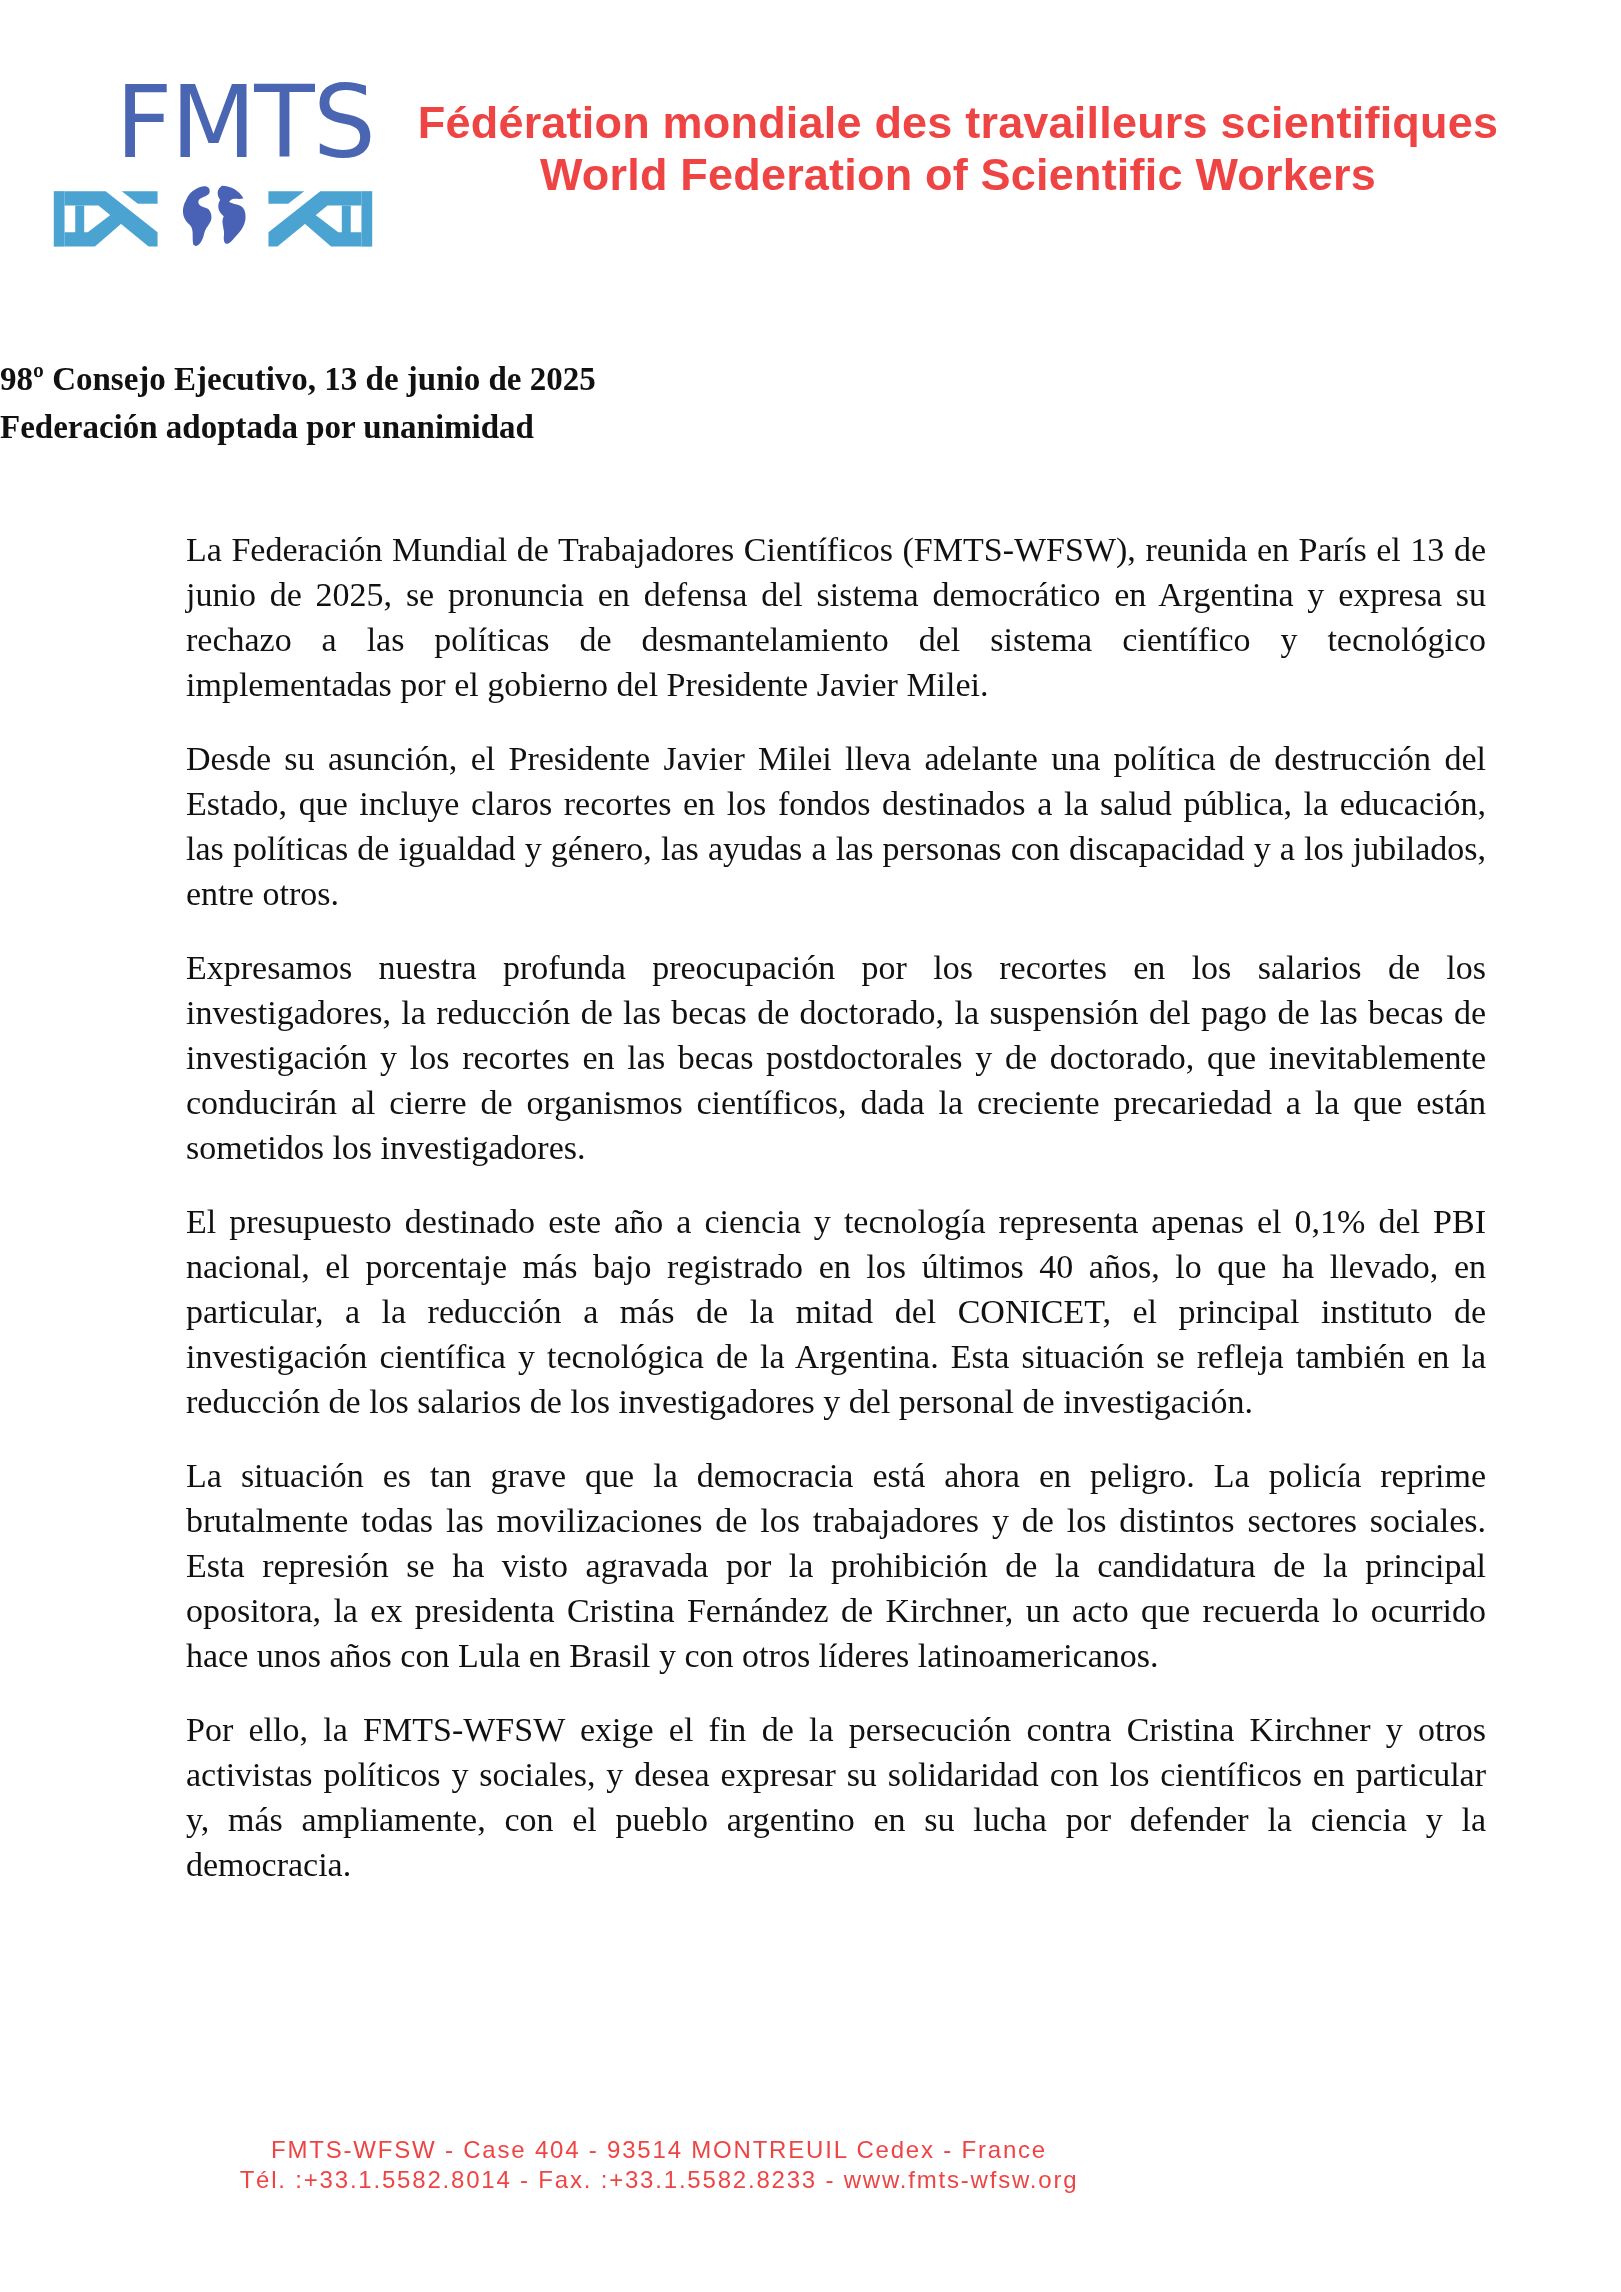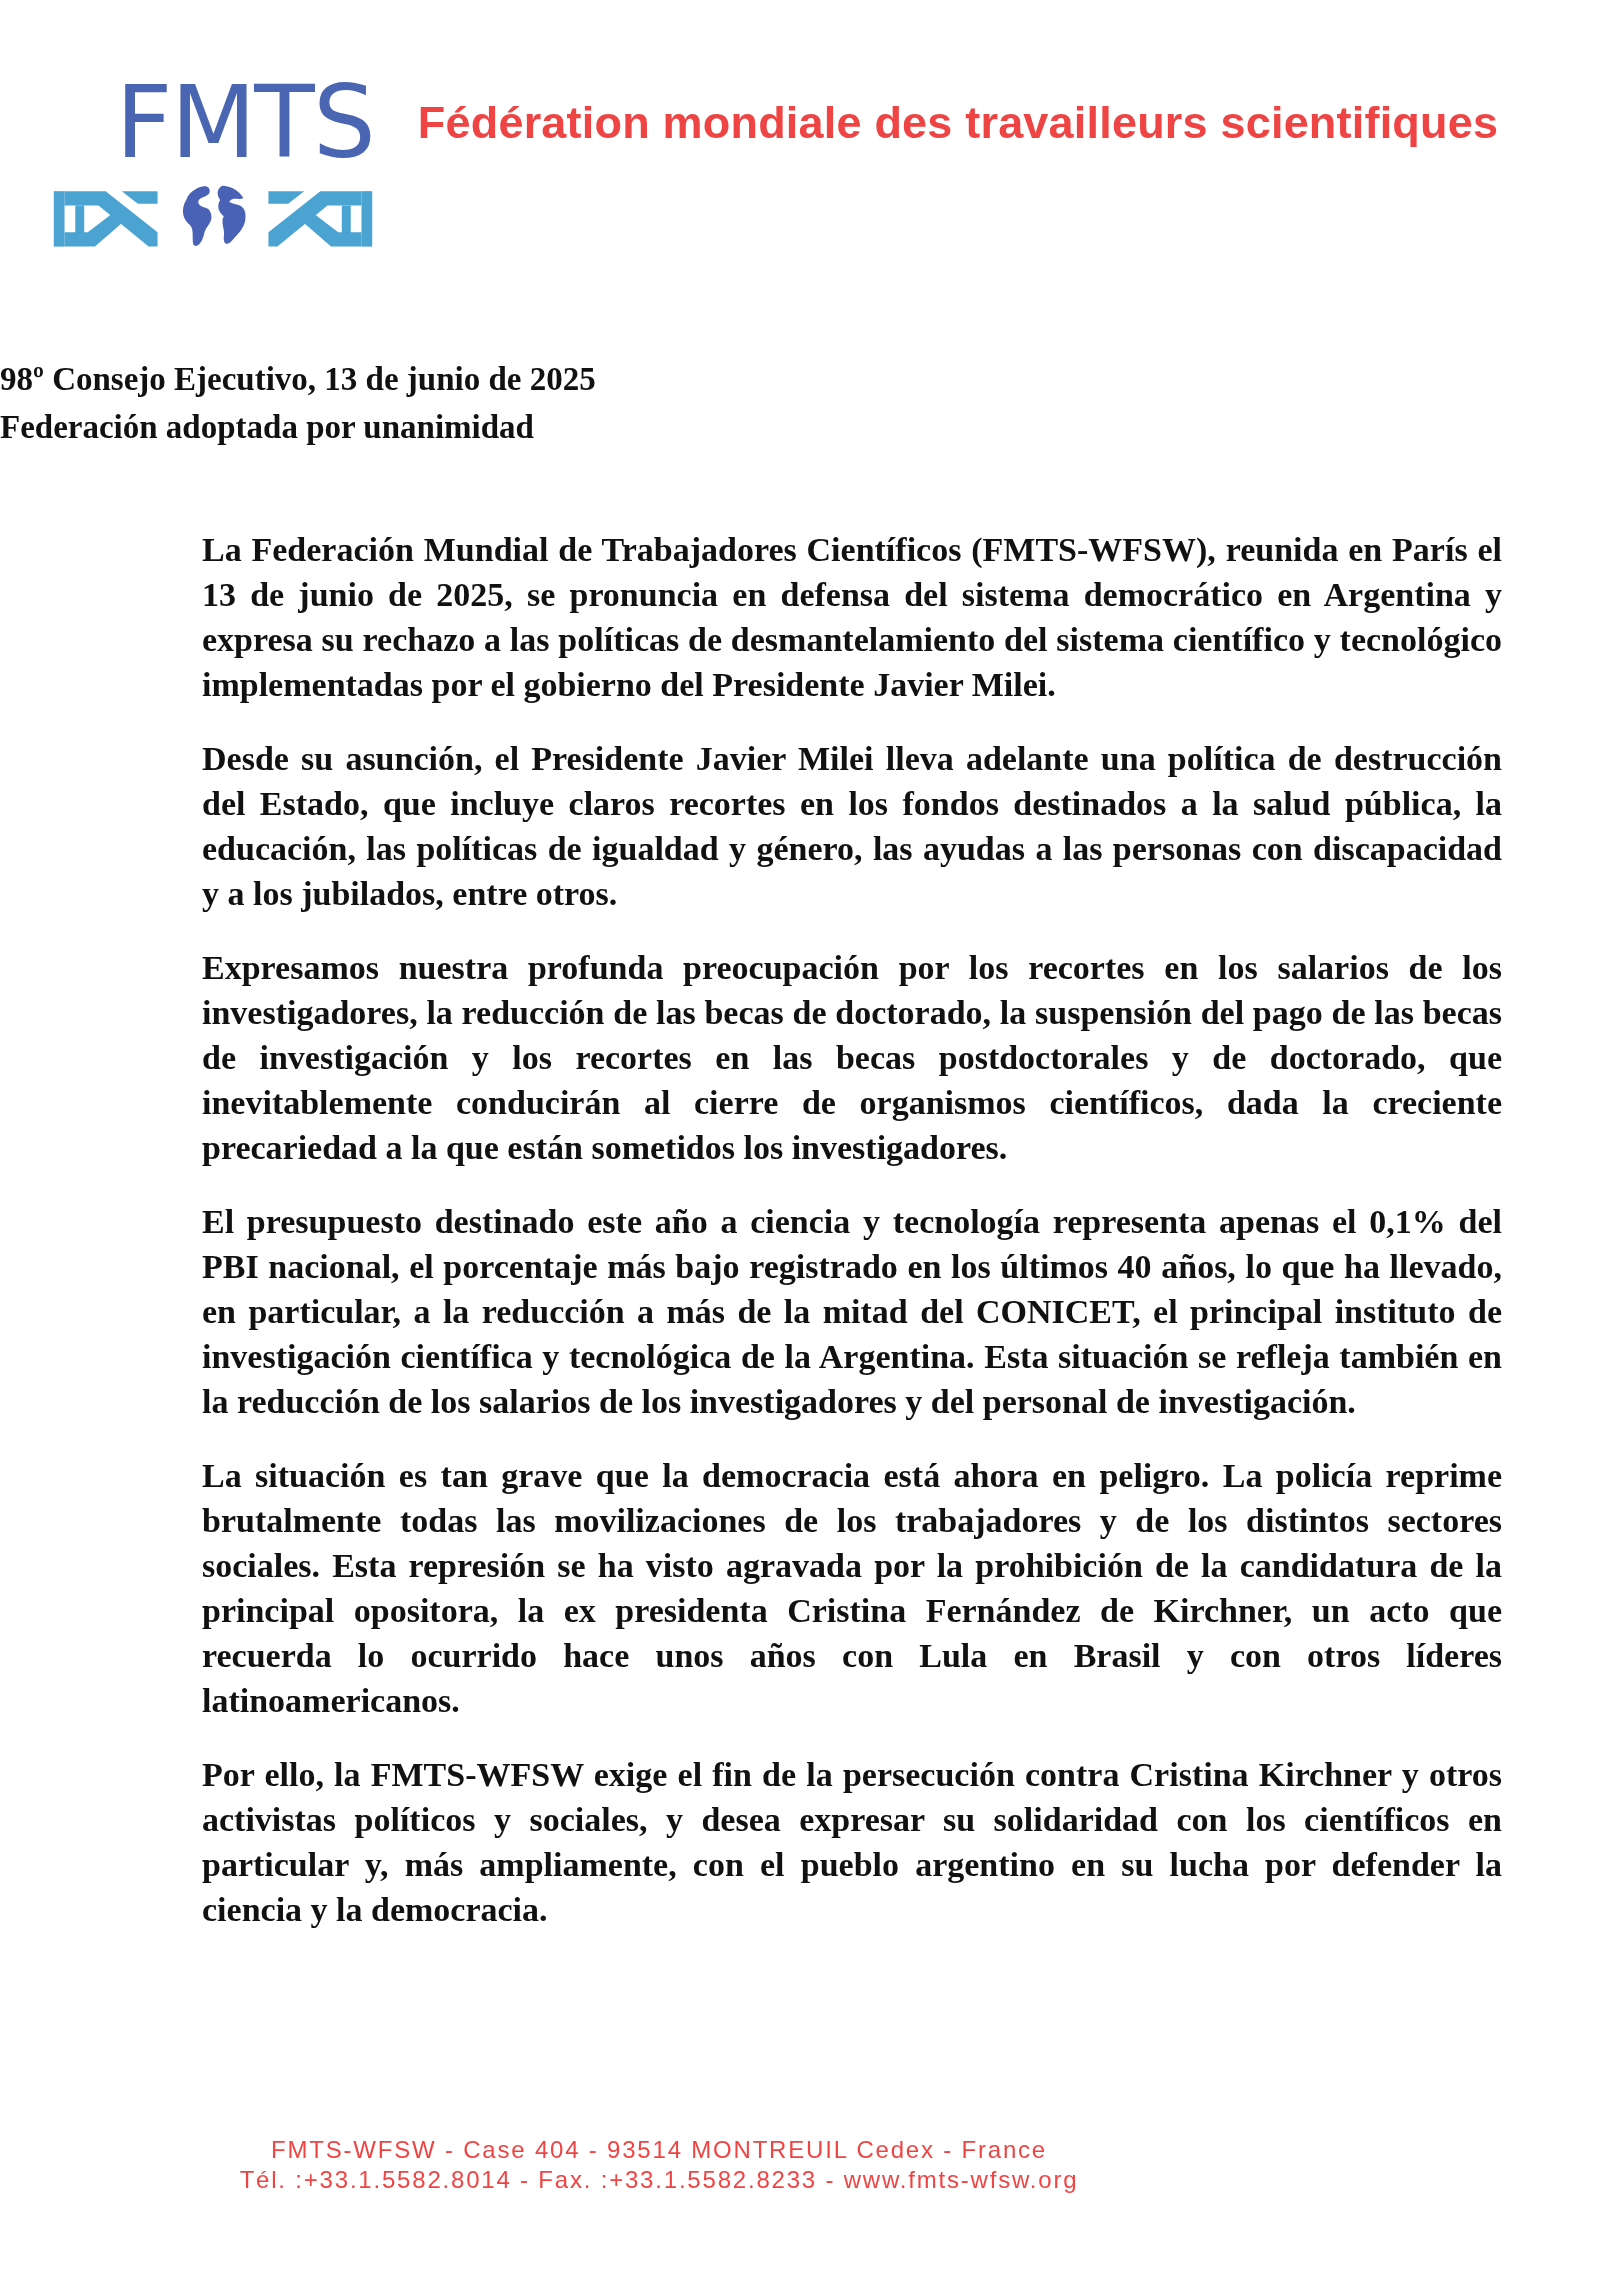--- a/index.html
+++ b/index.html
@@ -63,24 +63,23 @@
       top: 355px;
       text-align: left;
       font-family: "Liberation Serif", "DejaVu Serif", serif;
       font-weight: bold;
       font-size: 33px;
       line-height: 48px;
       color: #111111;
     }
     .body-text {
       position: absolute;
-      left: 202px;
+      left: 186px;
       top: 527px;
       width: 1300px;
-      font-weight: bold;
     }
     .body-text p {
       margin: 0 0 29px 0;
       font-size: 34px;
       line-height: 45px;
       text-align: justify;
       text-align-last: left;
       hyphens: none;
       color: #111111;
     }
@@ -124,20 +123,21 @@
       <circle cx="180" cy="50" r="44" fill="#ffffff"></circle>
       <circle cx="180" cy="50" r="38" fill="#ffffff" stroke="#ffffff" stroke-width="2"></circle>
       <path fill="#4a62b5" d="M160 18 C170 12 178 14 176 22 C172 28 162 26 164 34 C168 40 176 36 178 46 C180 56 172 58 170 68 C168 78 162 84 158 80 C156 70 160 62 152 56 C146 50 144 40 150 30 C152 24 156 20 160 18 Z"></path>
       <path fill="#4a62b5" d="M190 14 C200 14 210 20 214 28 C208 30 202 26 198 32 C206 36 214 34 216 44 C218 56 212 64 204 72 C198 80 192 82 192 72 C194 62 188 56 192 48 C186 44 184 36 188 30 C184 24 184 18 190 14 Z"></path>
     </g>
   </svg>
 </div>
 
 <div class="org-names">
   <div>Fédération mondiale des travailleurs scientifiques</div>
+  <div>World Federation of Scientific Workers</div>
 </div>
 
 <div class="heading">
   <div>98º Consejo Ejecutivo, 13 de junio de 2025</div>
   <div>Federación adoptada por unanimidad</div>
 </div>
 
 <div class="body-text">
   <p>La Federación Mundial de Trabajadores Científicos (FMTS-WFSW), reunida en París el 13 de junio de 2025, se pronuncia en defensa del sistema democrático en Argentina y expresa su rechazo a las políticas de desmantelamiento del sistema científico y tecnológico implementadas por el gobierno del Presidente Javier Milei.</p>
   <p>Desde su asunción, el Presidente Javier Milei lleva adelante una política de destrucción del Estado, que incluye claros recortes en los fondos destinados a la salud pública, la educación, las políticas de igualdad y género, las ayudas a las personas con discapacidad y a los jubilados, entre otros.</p>

